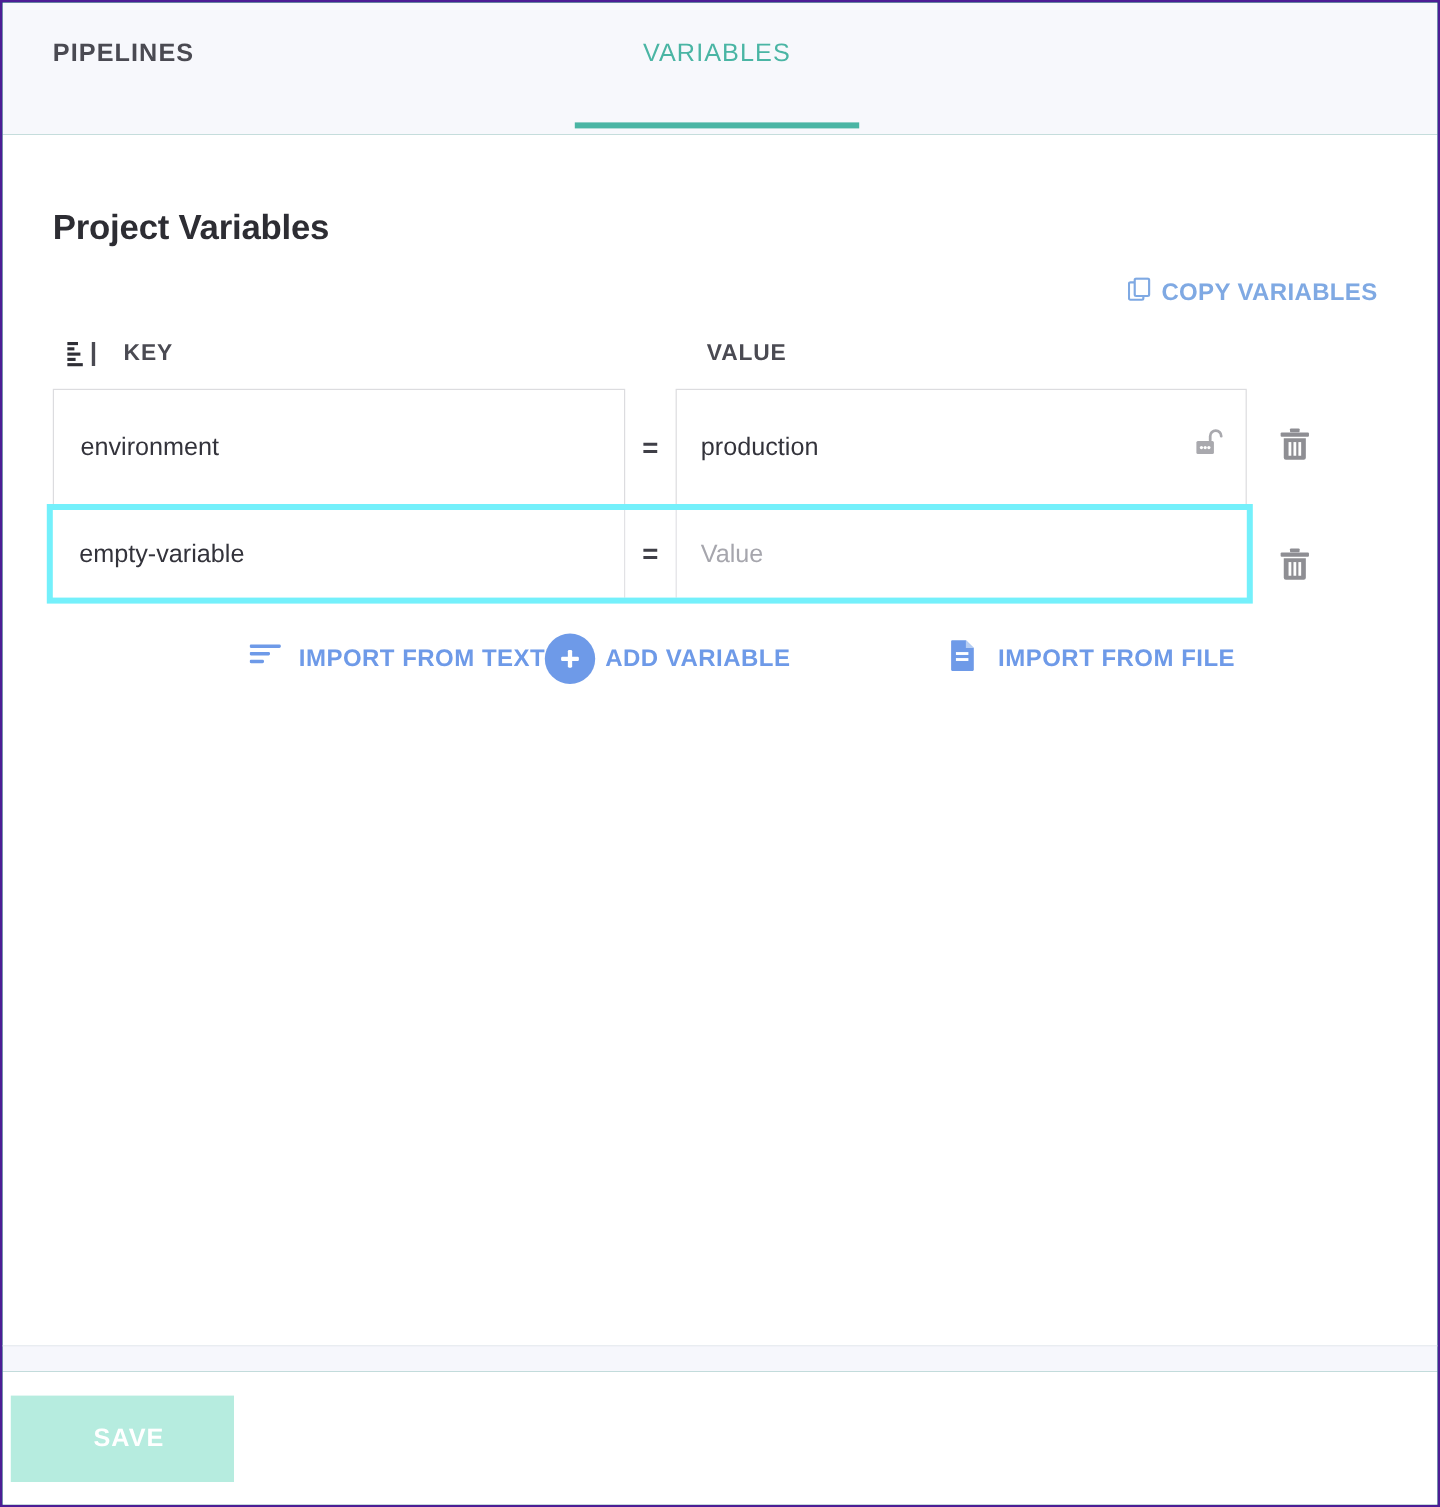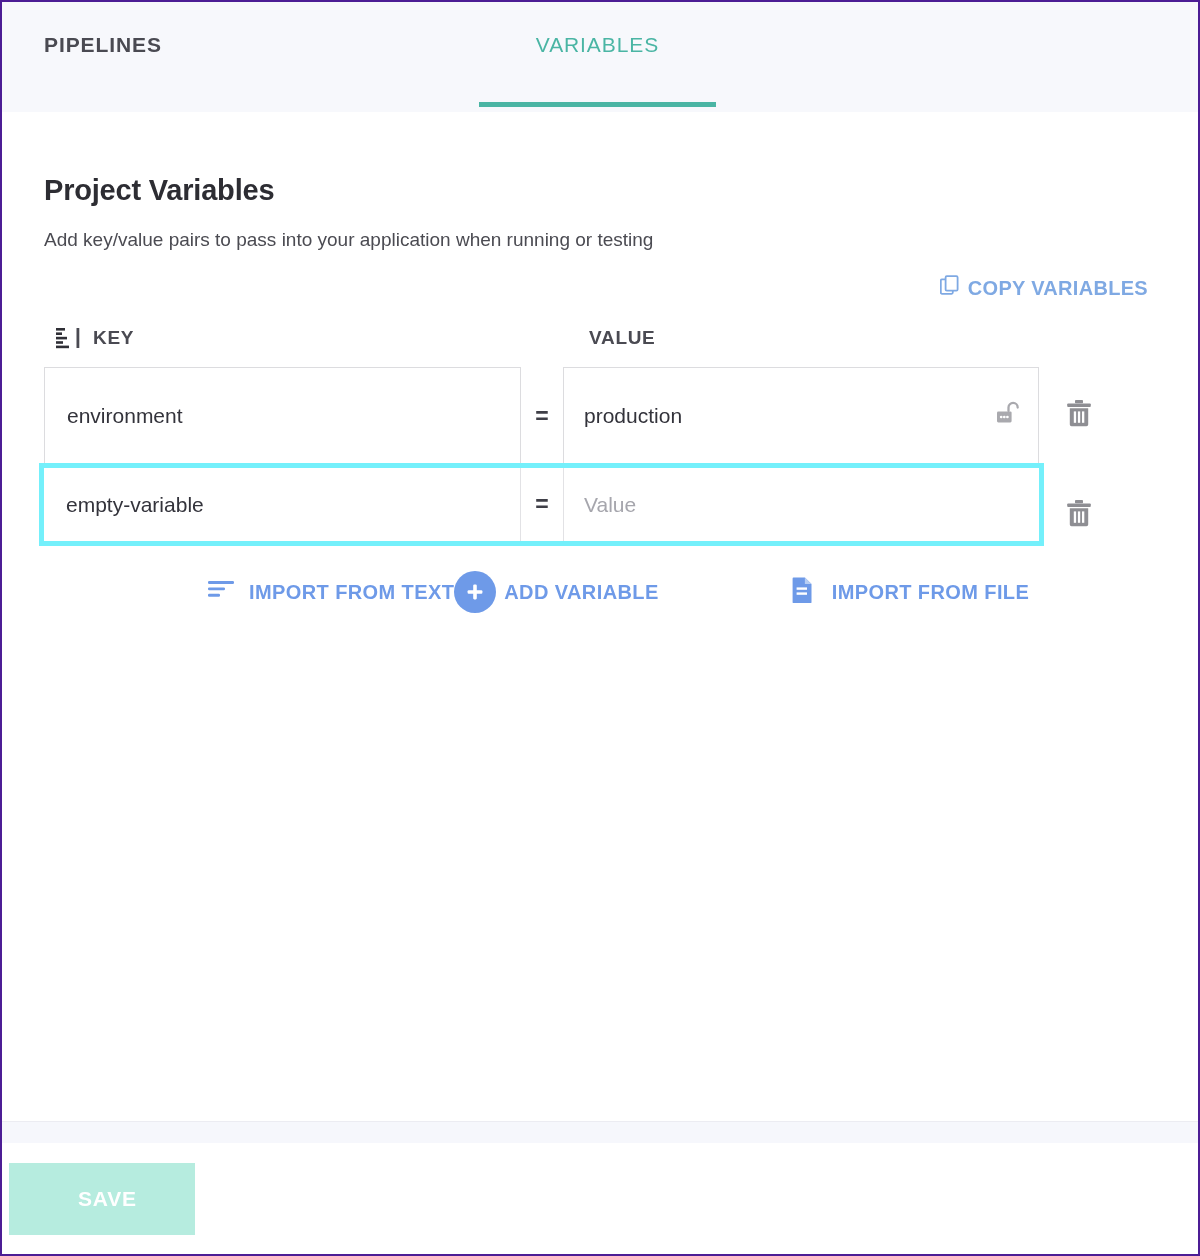--- a/index.html
+++ b/index.html
@@ -107,21 +107,21 @@
     display: flex;
     align-items: center;
     margin-top: 22px;
     height: 30px;
   }
   .key-head {
     display: flex;
     align-items: flex-start;
     width: 477px;
     padding-left: 12px;
-    gap: 12px;
+    gap: 22px;
   }
   .col-head-text {
     font-size: 19px;
     font-weight: 600;
     color: #4a4a52;
     letter-spacing: 0.7px;
   }
   .value-head {
     padding-left: 68px;
     display: flex;
@@ -268,21 +268,20 @@
     <div class="tab active">
       <span class="tab-label">VARIABLES</span>
       <span class="tab-underline"></span>
     </div>
 
   </div>
 
   <div class="content">
 
     <div class="page-title">Project Variables</div>
-    <div class="page-subtitle">Add key/value pairs to pass into your application when running or testing</div>
 
     <div class="copy-row">
       <div class="copy-link">
         <span>
           <svg width="21" height="21" viewBox="0 0 21 21">
             <rect x="0.8" y="4.3" width="12" height="14.5" rx="1.2" fill="none" stroke="#7fa9e3" stroke-width="1.8"></rect>
             <rect x="5.6" y="1.2" width="12" height="14.5" rx="1.2" fill="#ffffff" stroke="#7fa9e3" stroke-width="1.8"></rect>
           </svg>
         </span>
         <span>COPY VARIABLES</span>

